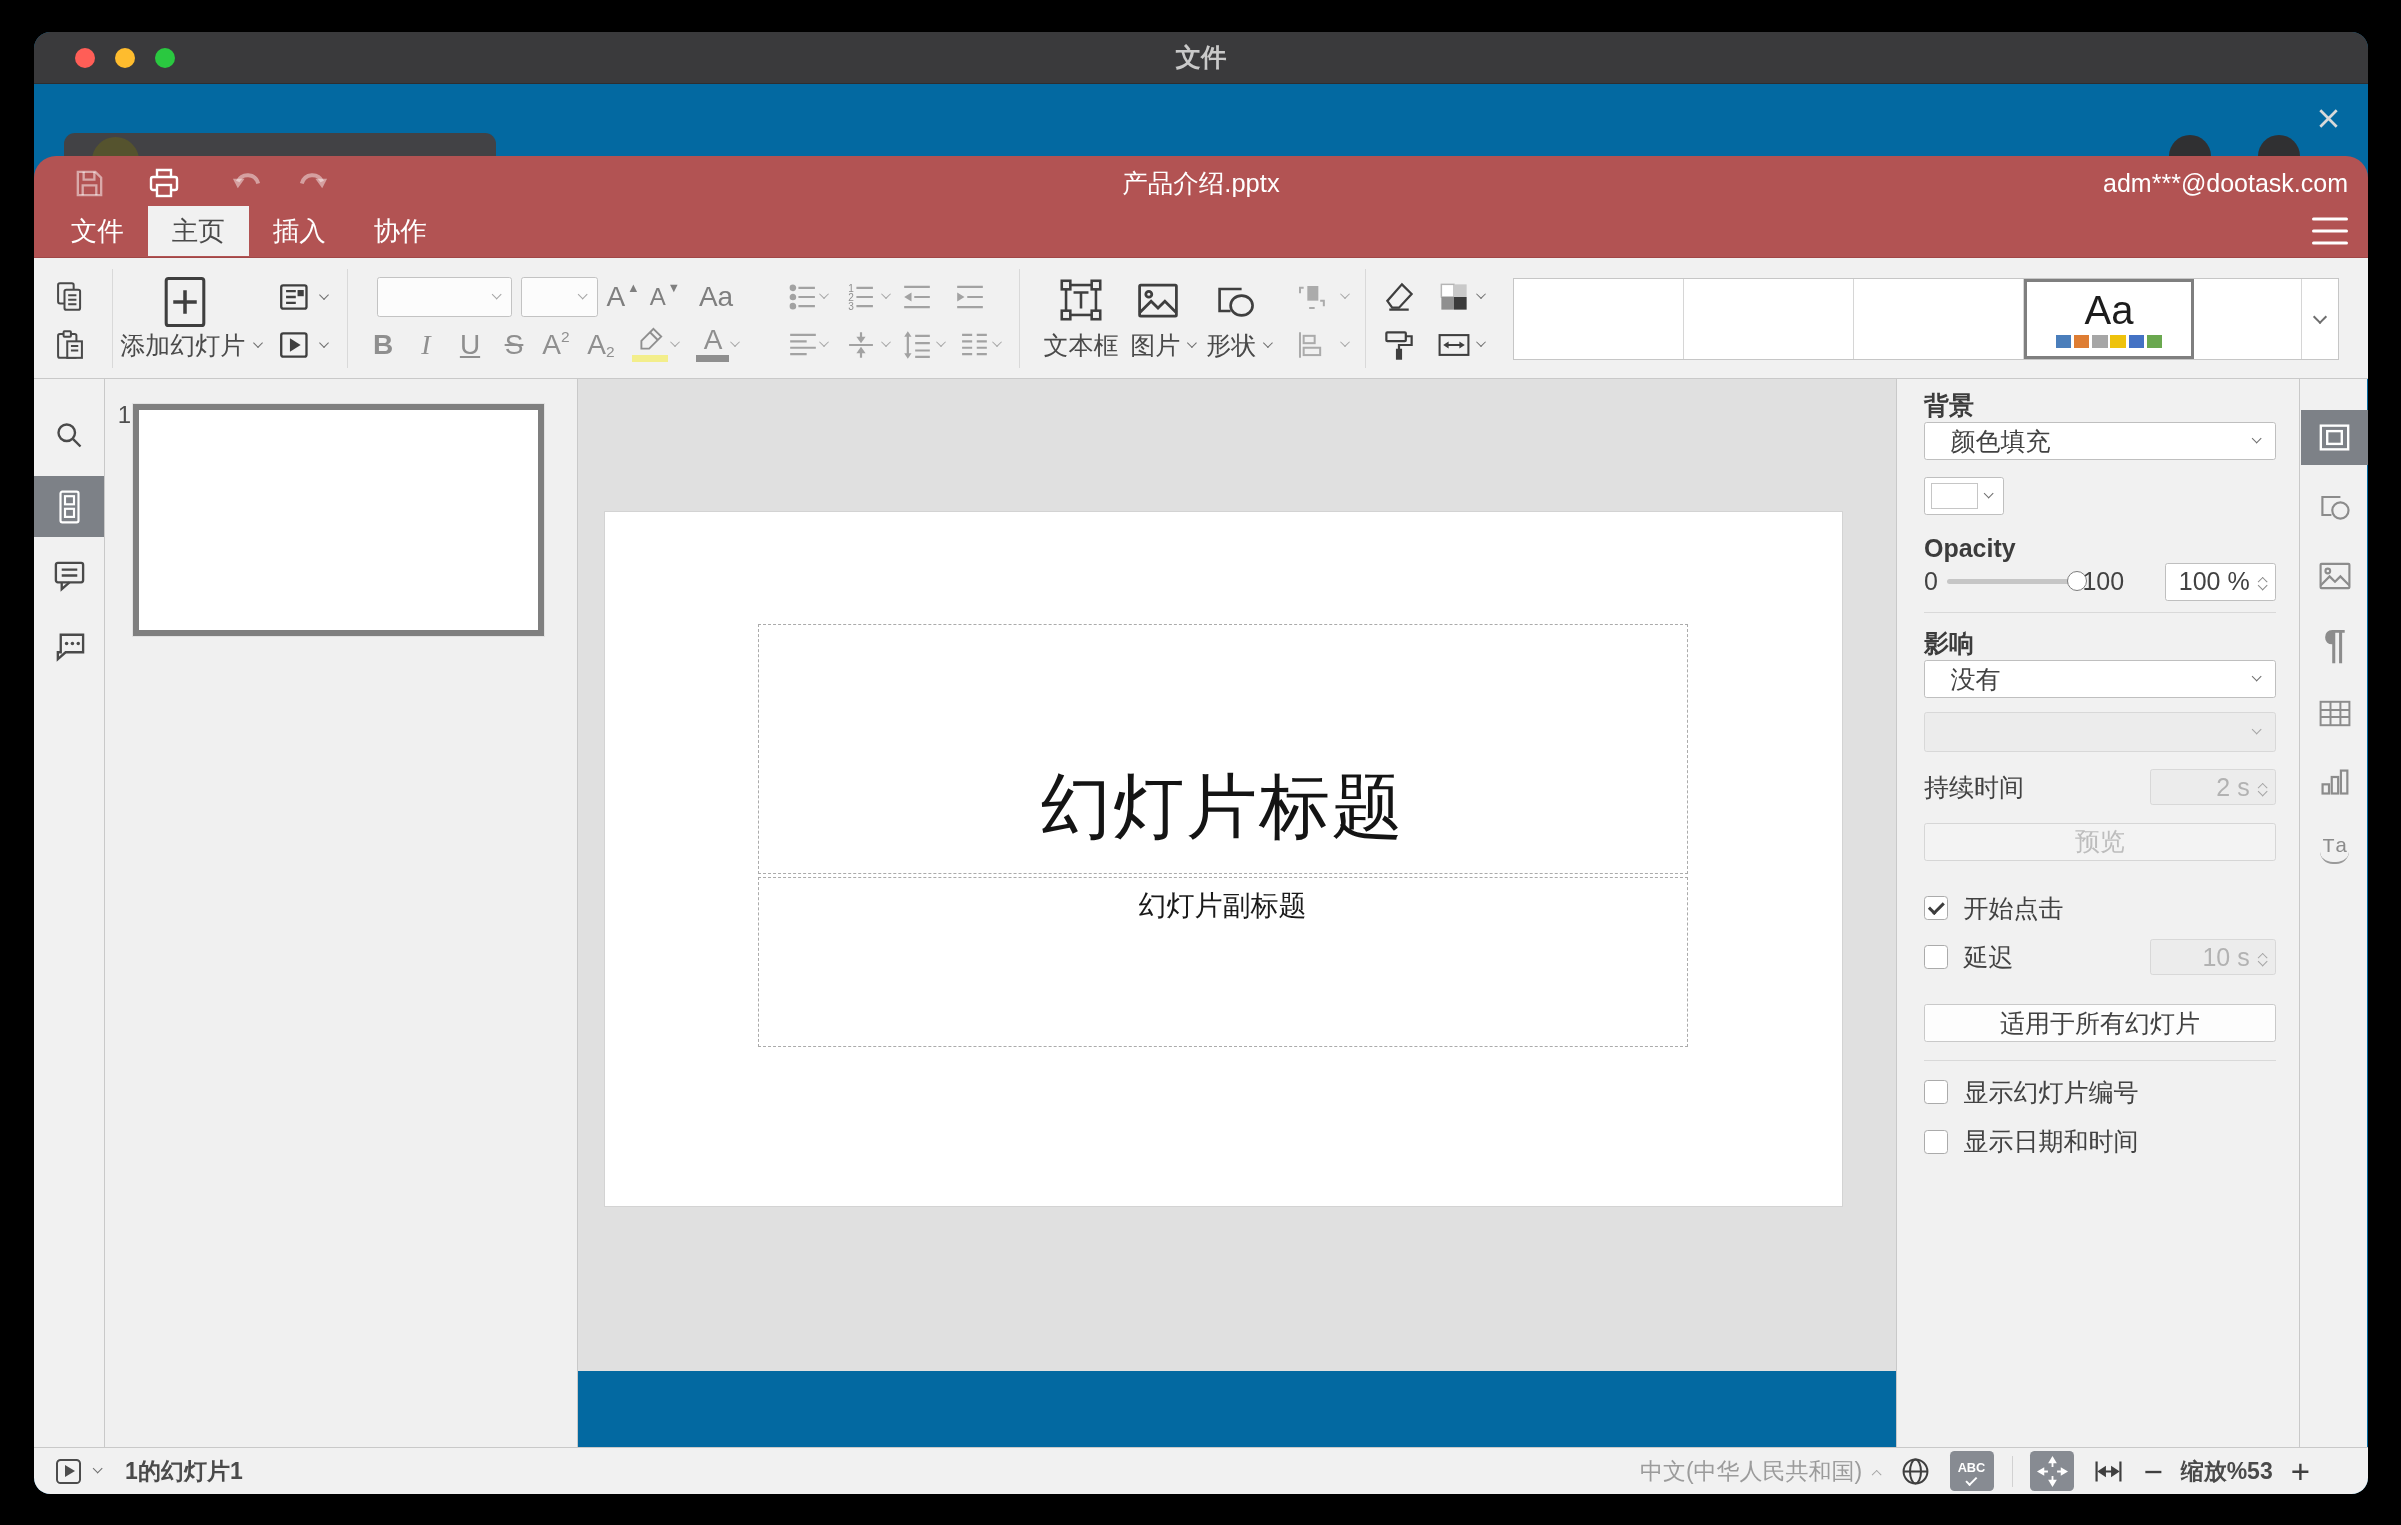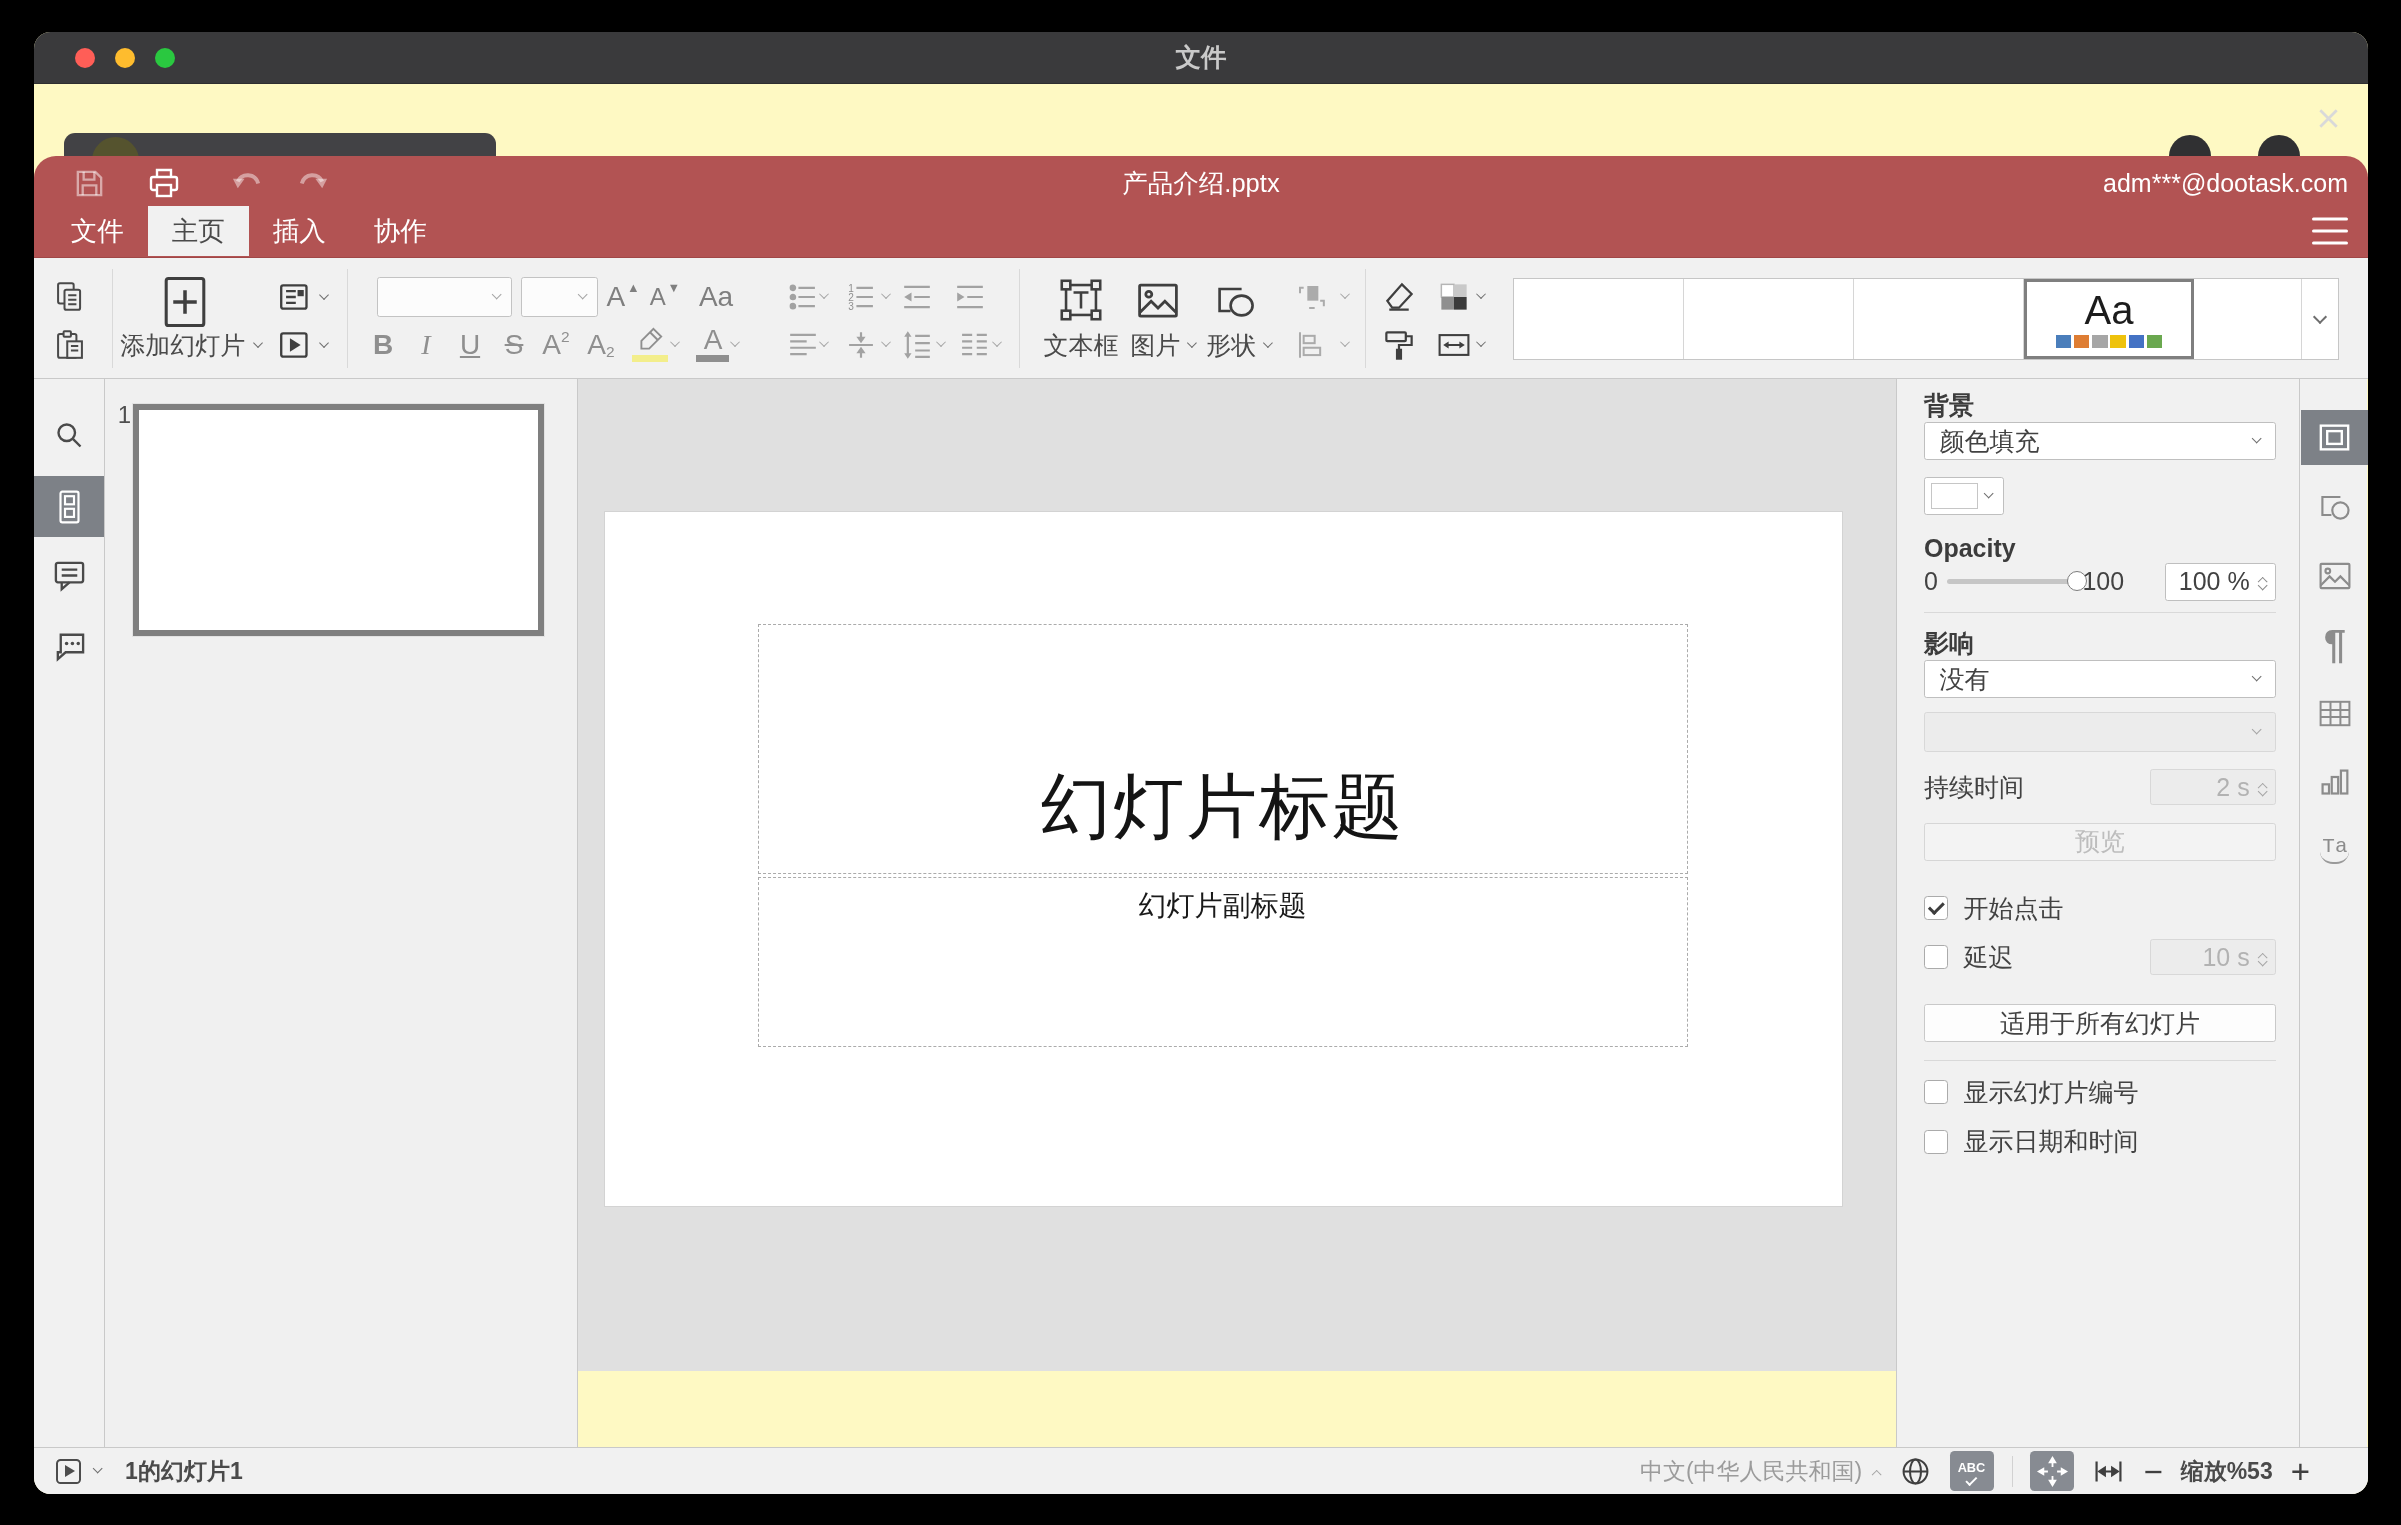--- a/index.html
+++ b/index.html
@@ -1,19 +1,19 @@
 <!DOCTYPE html>
 <html style="--accent: #b25353;font-size:14.6px"><head>
 <meta charset="utf-8">
 <style>
   * { margin:0; padding:0; box-sizing:border-box; }
   html,body { width:2401px; height:1526px; background:#000; overflow:hidden;
     font-family:"Liberation Sans","DejaVu Sans",sans-serif; }
   .window { position:absolute; left:34px; top:32px; width:2334px; height:1462px;
-    border-radius:16.4px; overflow:hidden; background:#fef9c3; display:flex; flex-direction:column; }
+    border-radius:16.4px; overflow:hidden; background:#0369a1; display:flex; flex-direction:column; }
 
   
   .titlebar { height:52px; background:#3a3a3c; position:relative; display:flex; align-items:center; justify-content:center; border-bottom:0.9px solid #2e2e30; flex:none;}
   .lights { position:absolute; left:41px; top:0; height:100%; display:flex; align-items:center; gap:20px; }
   .light { width:20px; height:20px; border-radius:50%; }
   .titlebar-title { color:#c9c9c9; font-size:25.5px; font-weight:700; }
 
   
   .gapbar { height:72px; position:relative; overflow:hidden; flex:none; }
   .subwindow { position:absolute; left:30px; top:49px; width:432px; height:27px; background:#424245; border-radius:11px 11px 0 0; }
@@ -71,21 +71,21 @@
   .ph.subtitle { top:365px; height:170px; align-items:flex-start; padding-top:9px; }
   .slide-title { font-size:71px; color:#141414; letter-spacing:1.8px; white-space:nowrap;}
   .slide-subtitle { font-size:28px; color:#1a1a1a; white-space:nowrap;}
   .notes { height:76px; background:#f0f0f0; border-top:0.9px solid #c6c6c6; display:flex; align-items:center; padding-left:34px; }
   .notes-text { font-size:25px; color:#3f3f3f; }
 
   
   .rightpanel { width:403px; background:#f1f1f1; border-left:0.9px solid #c9c9c9; padding:12.8px 23px 0 27px; flex:none; font-size:25px; color:#424242;}
   .rp-heading { font-weight:700; color:#3c3c3c; height:27px; line-height:27px; }
   .dropdown { margin-top:3.6px; height:38px; background:#fff; border:0.9px solid #bfbfbf; border-radius:2.7px; display:flex; align-items:center; padding:0 14.6px; cursor:pointer; }
-  .dropdown .grow { flex:1; }
+  .dropdown .grow { flex:1;margin-left:11px; }
   .dropdown.disabled { background:#ececec; border-color:#d8d8d8; cursor:default; }
   .swatchbox { margin-top:16.4px; width:80px; height:38px; background:#fff; border:0.9px solid #bfbfbf; border-radius:2.7px; display:flex; align-items:center; padding:0 7.3px 0 5.5px; gap:7.3px; cursor:pointer;}
   .swatch { width:47px; height:25.5px; background:#fff; border:0.9px solid #c6c6c6; }
   .sliderrow { margin-top:1.8px; height:36px; display:flex; align-items:center; }
   .track { width:130px; height:4.6px; background:#c6c6c6; border-radius:2.7px; position:relative; margin:0 5.5px 0 9px; cursor:pointer;}
   .thumb-knob { position:absolute; right:-10px; top:-8.2px; width:20px; height:20px; background:#fff; border:1.8px solid #7d7d7d; border-radius:50%; }
   .spinner { height:38px; background:#fff; border:0.9px solid #bfbfbf; border-radius:2.7px; display:flex; align-items:center; justify-content:flex-end; padding:0 9px; gap:9px; width:111px; }
   .spinner.disabled { background:#ececec; border-color:#d8d8d8; color:#b2b2b2; }
   .spincol { display:flex; flex-direction:column; gap:1.8px; align-items:center; }
   .rp-div { height:0.9px; background:#d9d9d9; }

